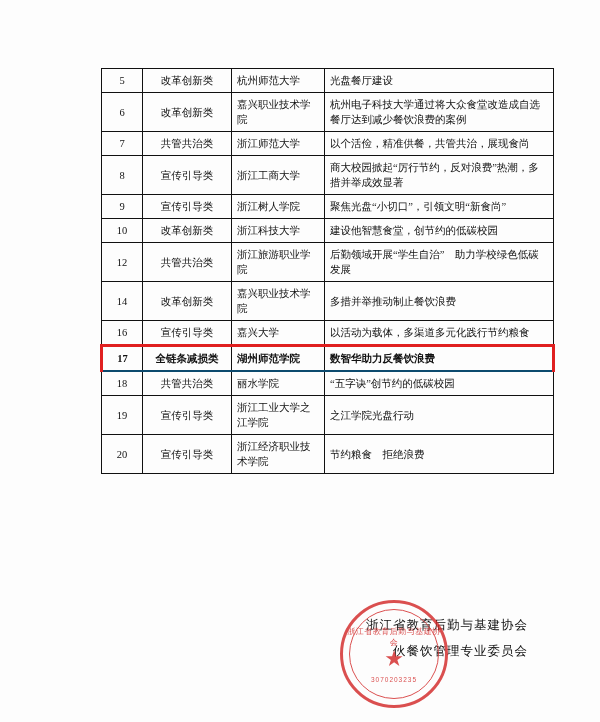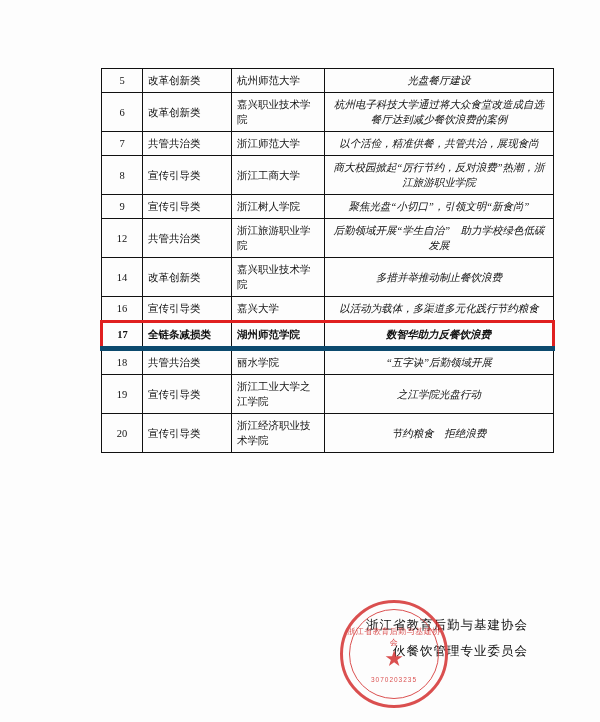--- a/index.html
+++ b/index.html
@@ -37,34 +37,33 @@
     vertical-align: middle;
     font-family: "Liberation Serif", serif;
     color: #111111;
   }
   .col-num {
     width: 30px;
     text-align: center;
   }
   .col-cat {
     width: 78px;
-    text-align: left;
+    text-align: center;
   }
   .col-org {
     width: 82px;
     text-align: left;
   }
   .col-title {
     width: 218px;
-    text-align: center;
-    font-style: italic;
+    text-align: left;
   }
   tr.highlight td {
     border-top: 3px solid #e02020;
-    border-bottom: 5px solid #0c4a6e;
+    border-bottom: 2px solid #0c4a6e;
     font-weight: bold;
   }
   tr.highlight td:first-child {
     border-left: 3px solid #e02020;
   }
   tr.highlight td:last-child {
     border-right: 3px solid #e02020;
     margin-left: 19px;
   }
   .footer-block {
@@ -163,30 +162,36 @@
         <td class="col-num">7</td>
         <td class="col-cat">共管共治类</td>
         <td class="col-org">浙江师范大学</td>
         <td class="col-title">以个活俭，精准供餐，共管共治，展现食尚</td>
       </tr>
 
       <tr>
         <td class="col-num">8</td>
         <td class="col-cat">宣传引导类</td>
         <td class="col-org">浙江工商大学</td>
-        <td class="col-title">商大校园掀起“厉行节约，反对浪费”热潮，浙江旅游职业学院</td>
+        <td class="col-title">商大校园掀起“厉行节约，反对浪费”热潮，多措并举成效显著</td>
       </tr>
 
       <tr>
         <td class="col-num">9</td>
         <td class="col-cat">宣传引导类</td>
         <td class="col-org">浙江树人学院</td>
         <td class="col-title">聚焦光盘“小切口”，引领文明“新食尚”</td>
       </tr>
 
+      <tr>
+        <td class="col-num">10</td>
+        <td class="col-cat">改革创新类</td>
+        <td class="col-org">浙江科技大学</td>
+        <td class="col-title">建设他智慧食堂，创节约的低碳校园</td>
+      </tr>
 
 
       <tr>
         <td class="col-num">12</td>
         <td class="col-cat">共管共治类</td>
         <td class="col-org">浙江旅游职业学院</td>
         <td class="col-title">后勤领域开展“学生自治”　助力学校绿色低碳发展</td>
       </tr>
 
 
@@ -209,21 +214,21 @@
         <td class="col-num">17</td>
         <td class="col-cat">全链条减损类</td>
         <td class="col-org">湖州师范学院</td>
         <td class="col-title">数智华助力反餐饮浪费</td>
       </tr>
 
       <tr>
         <td class="col-num">18</td>
         <td class="col-cat">共管共治类</td>
         <td class="col-org">丽水学院</td>
-        <td class="col-title">“五字诀”后勤领域开展</td>
+        <td class="col-title">“五字诀”创节约的低碳校园</td>
       </tr>
 
       <tr>
         <td class="col-num">19</td>
         <td class="col-cat">宣传引导类</td>
         <td class="col-org">浙江工业大学之江学院</td>
         <td class="col-title">之江学院光盘行动</td>
       </tr>
 
       <tr>

